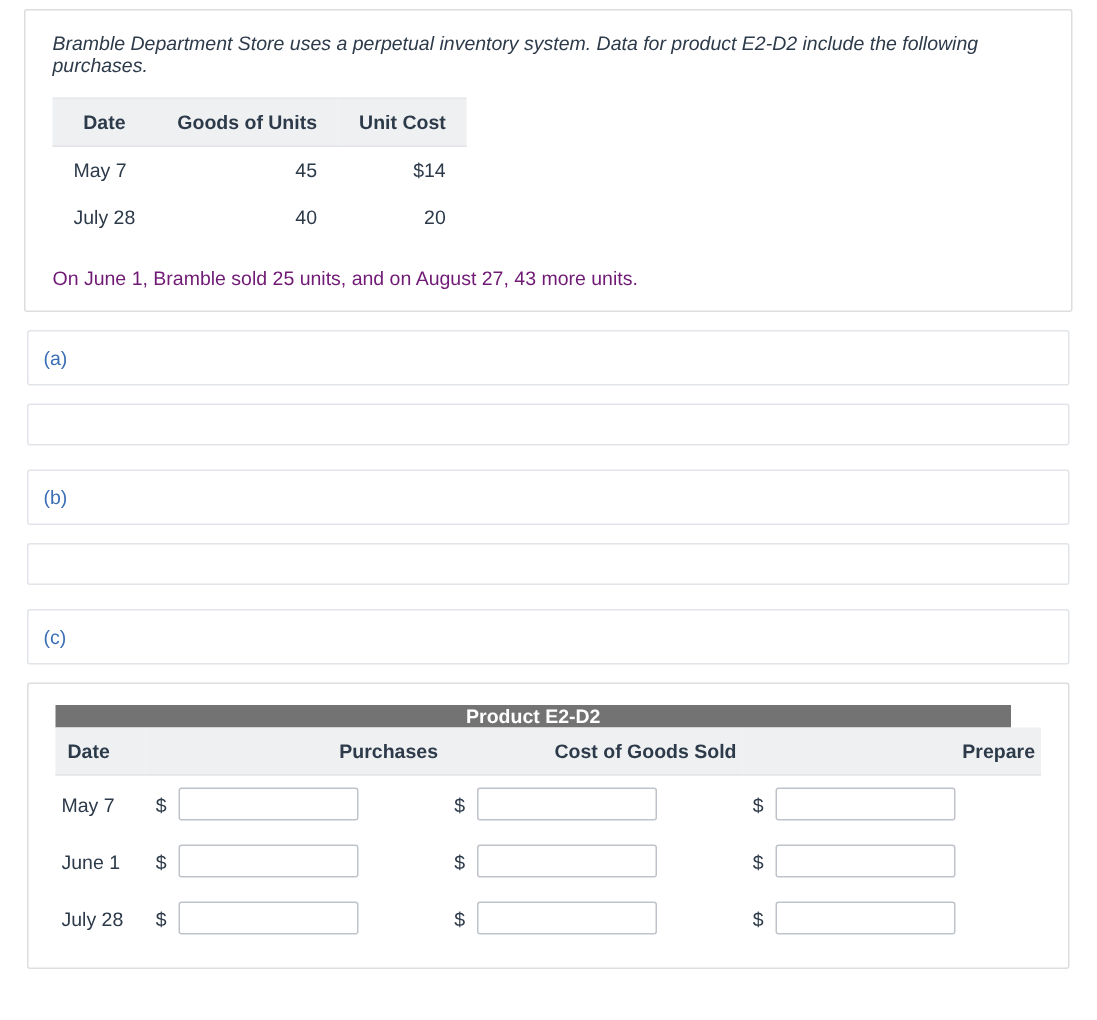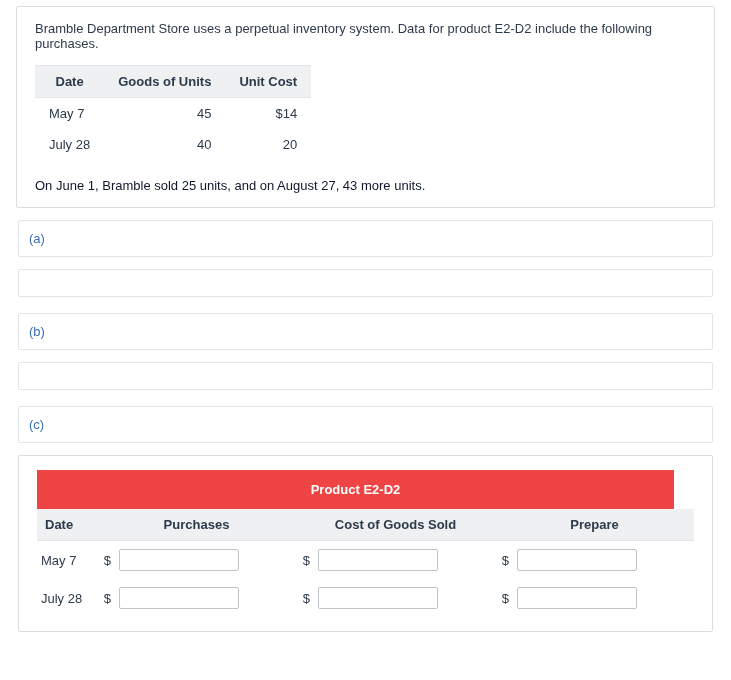--- a/index.html
+++ b/index.html
@@ -12,72 +12,72 @@
     background: #fff;
     width: 731px;
   }
   .card {
     border: 1px solid #ddd;
     border-radius: 2px;
     margin: 0 16px 12px 16px;
     background: #fff;
   }
   .card-inner { padding: 14px 18px; }
-  .intro-text { color: #2d3a4a; margin-bottom: 14px; }
+  .intro-text { color: #2d3a4a; margin-bottom: 14px; font-style: italic; }
   table.data-table {
     border-collapse: collapse;
     font-size: 13px;
     color: #2d3a4a;
   }
   table.data-table th {
     background: #eef0f2;
     font-weight: 600;
     padding: 8px 14px;
     text-align: center;
     border-top: 1px solid #e3e5e8;
     border-bottom: 1px solid #e3e5e8;
   }
   table.data-table td {
     padding: 8px 14px;
     text-align: right;
   }
   table.data-table td.left { text-align: left; }
-  .below-text { margin-top: 18px; color: #0f172a; }
+  .below-text { margin-top: 18px; color: #701a75; }
   .sub-card {
     border: 1px solid #e1e4e8;
     border-radius: 2px;
     padding: 10px;
     margin: 0 18px 12px 18px;
   }
   .part-body {
     border: 1px solid #e1e4e8;
     border-radius: 2px;
     margin: 0 18px 16px 18px;
     min-height: 28px;
   }
   .instructions { color: #2d3a4a; margin: 4px 0 16px 0; line-height: 1.4; }
   .instructions .red { color: #c62828; font-style: italic; }
   .sched-wrap { }
   .sched-title {
-    background: #ef4444;
+    background: #737373;
     color: #fff;
     font-weight: 600;
     text-align: center;
-    padding: 12px 0;
+    padding: 0 0;
     margin-right: 20px;
   }
   table.sched {
     border-collapse: collapse;
     width: 100%;
   }
   table.sched th {
     background: #eef0f2;
     font-weight: 600;
     padding: 8px 4px;
-    text-align: center;
+    text-align: right;
     color: #2d3a4a;
     border-bottom: 1px solid #e3e5e8;
   }
   table.sched td {
     padding: 8px 4px;
     vertical-align: middle;
     color: #2d3a4a;
   }
   table.sched td.date-cell { width: 60px; }
   table.sched td.dollar-cell { width: 18px; text-align: right; }
@@ -157,20 +157,29 @@
           <tr>
             <td class="date-cell">May 7</td>
             <td class="dollar-cell">$</td>
             <td class="input-cell"><input class="amount" type="text" style=""></td>
             <td class="dollar-cell">$</td>
             <td class="input-cell"><input class="amount" type="text" style=""></td>
             <td class="dollar-cell">$</td>
             <td class="input-cell"><input class="amount" type="text" style=""></td>
           </tr>
           <tr>
+            <td class="date-cell">June 1</td>
+            <td class="dollar-cell">$</td>
+            <td class="input-cell"><input class="amount" type="text" style=""></td>
+            <td class="dollar-cell">$</td>
+            <td class="input-cell"><input class="amount" type="text" style=""></td>
+            <td class="dollar-cell">$</td>
+            <td class="input-cell"><input class="amount" type="text" style=""></td>
+          </tr>
+          <tr>
             <td class="date-cell">July 28</td>
             <td class="dollar-cell">$</td>
             <td class="input-cell"><input class="amount" type="text" style=""></td>
             <td class="dollar-cell">$</td>
             <td class="input-cell"><input class="amount" type="text" style=""></td>
             <td class="dollar-cell">$</td>
             <td class="input-cell"><input class="amount" type="text" style=""></td>
           </tr>
 
         </tbody>

